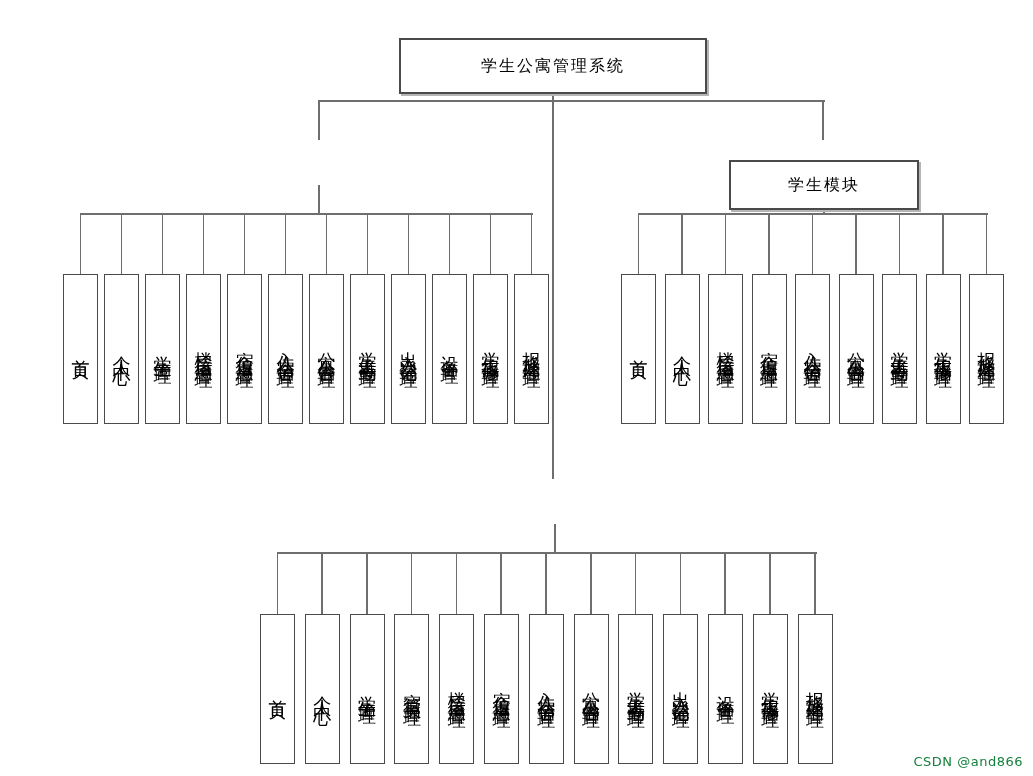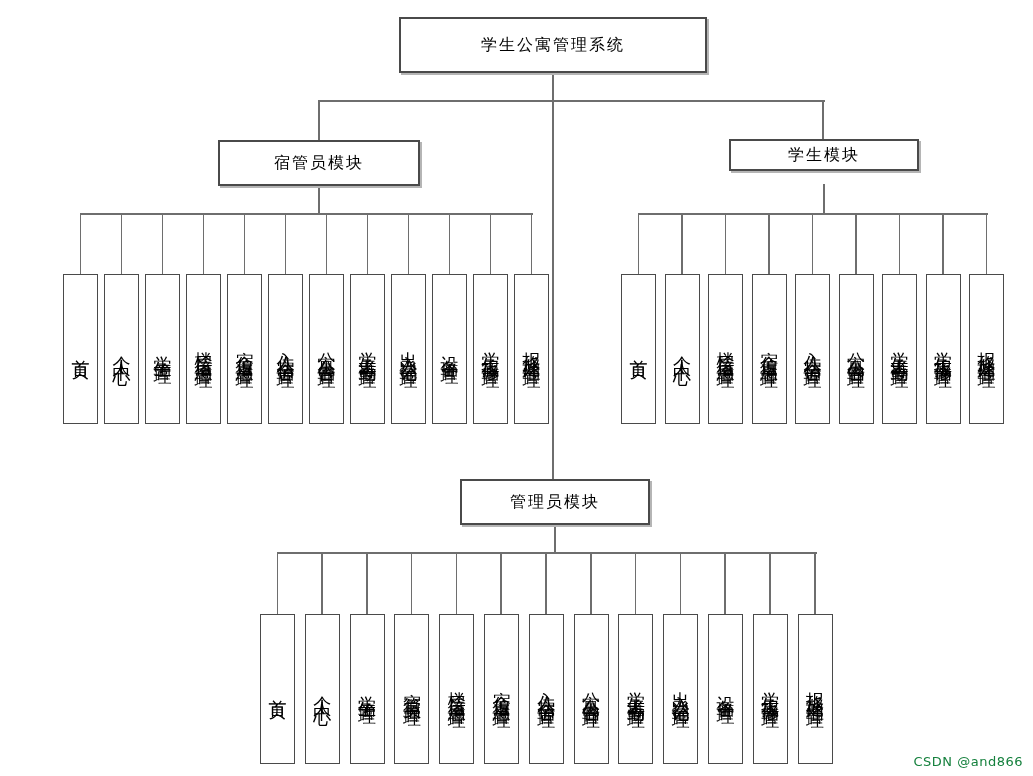--- a/index.html
+++ b/index.html
@@ -8,25 +8,25 @@
     font-family:"DejaVu Sans","Liberation Sans",sans-serif; color:#000;
     overflow:hidden;
   }
   
   .line { position:absolute; background:#6e6e6e; z-index:0; }
   
   .tbox {
     position:absolute; box-sizing:border-box; background:#fff;
     border:2px solid #4a4a4a; box-shadow:2px 2px 0 #b5b5b5;
     display:flex; align-items:center; justify-content:center;
-    font-size:16px; letter-spacing:2px; z-index:2;
+    font-size:16px; letter-spacing:2px; z-index:2;margin-top:21px;
   }
   #root-box    { left:399px; top:17px;  width:308px; height:56px; }
   #mod-dorm    { left:218px; top:140px; width:202px; height:46px; }
-  #mod-student { left:729px; top:139px; width:190px; height:32px; }
+  #mod-student { left:729px; top:139px; width:190px; height:50px; }
   #mod-admin   { left:460px; top:479px; width:190px; height:46px; }
   
   .leaf-row { position:absolute; display:flex; z-index:2; }
   #row-dorm    { left:63px;  top:274px; gap:6px;   }
   #row-student { left:621px; top:274px; gap:8.5px; }
   #row-admin   { left:260px; top:614px; gap:9.8px; }
   .leaf {
     position:relative; box-sizing:border-box; width:35px; height:150px;
     background:#fff; border:1.5px solid #4a4a4a;
     display:flex; align-items:center; justify-content:center;
@@ -65,23 +65,21 @@
   <div class="line" id="stub-dorm-t"></div>
   <div class="line" id="stub-stud-t"></div>
   <div class="line" id="stub-dorm-b"></div>
   <div class="line" id="rail-dorm"></div>
   <div class="line" id="stub-stud-b"></div>
   <div class="line" id="rail-student"></div>
   <div class="line" id="stub-admin-b"></div>
   <div class="line" id="rail-admin"></div>
 
   <div class="tbox" id="root-box">学生公寓管理系统</div>
-  <div class="tbox" id="mod-dorm">宿管员模块</div>
   <div class="tbox" id="mod-student">学生模块</div>
-  <div class="tbox" id="mod-admin">管理员模块</div>
 
   <div class="leaf-row" id="row-dorm">
     <div class="leaf">首页</div>
     <div class="leaf">个人中心</div>
     <div class="leaf">学生管理</div>
     <div class="leaf">楼层信息管理</div>
     <div class="leaf">宿舍信息管理</div>
     <div class="leaf">入住宿舍管理</div>
     <div class="leaf">公寓公告管理</div>
     <div class="leaf">学生考勤管理</div>

